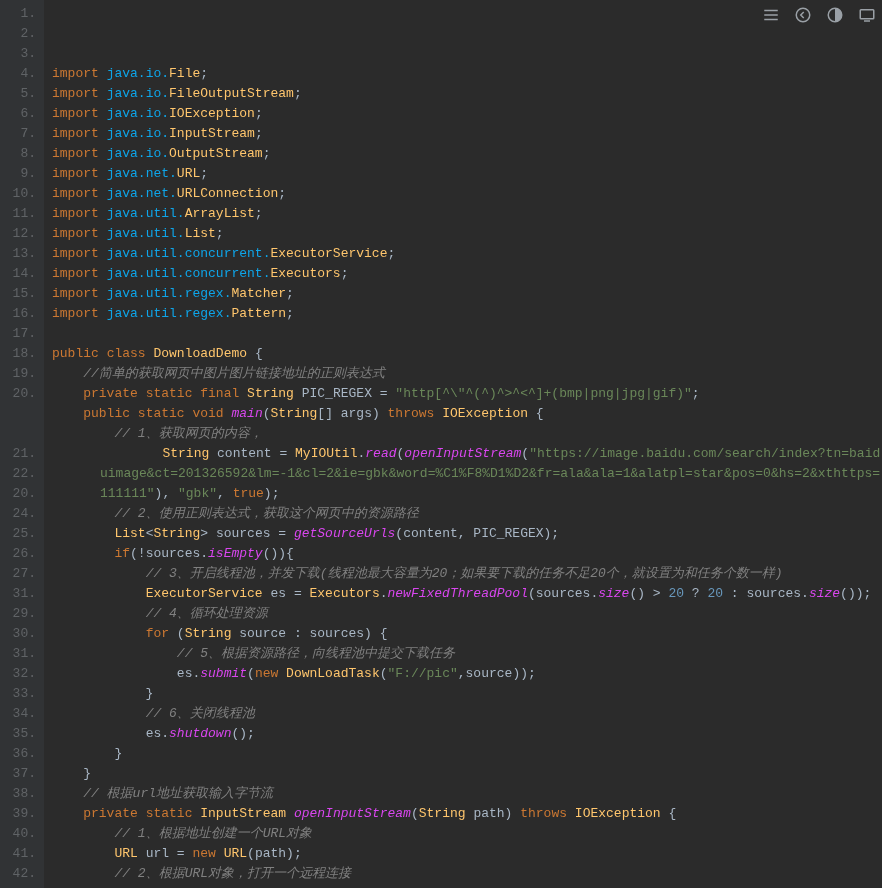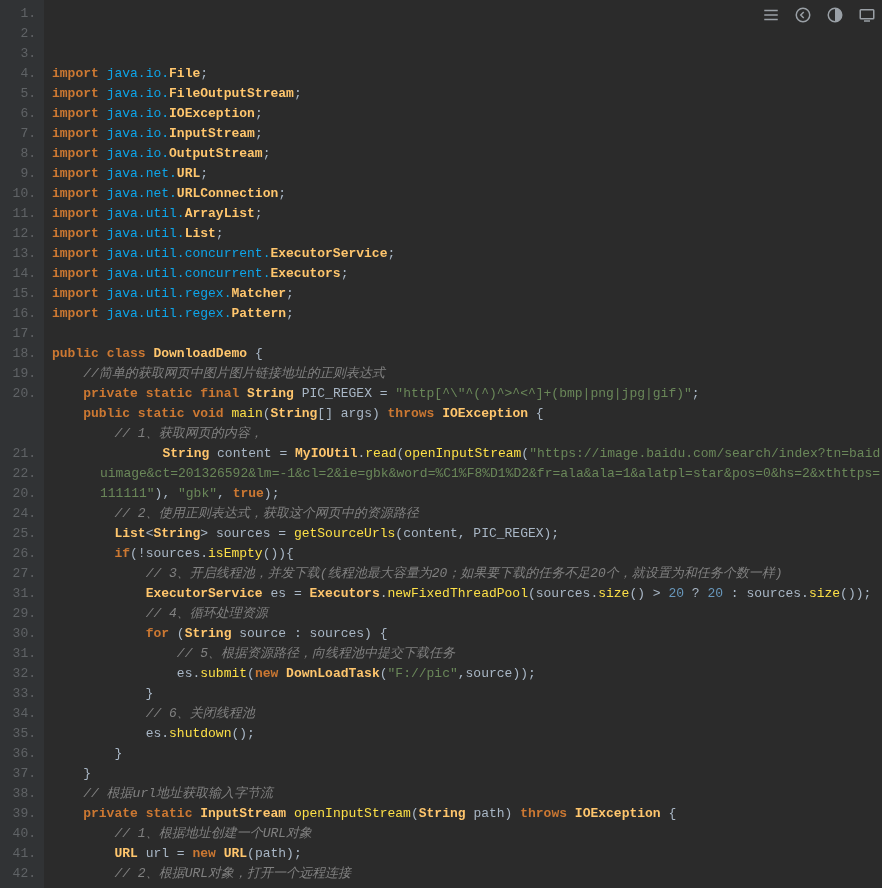--- a/index.html
+++ b/index.html
@@ -34,27 +34,27 @@
 .code .wrap { white-space: pre-wrap; word-break: break-all; height: auto; margin-left: 48px; }
 .toolbar {
   position: absolute;
   top: 6px;
   right: 6px;
   display: flex;
   gap: 14px;
   color: #9aa0a6;
 }
 .toolbar svg { width: 18px; height: 18px; fill: currentColor; }
-.kw { color: #cc7832; font-weight: bold; }
-.type { color: #ffc66d; font-weight: bold; }
+.kw { color: #cc7832; font-weight: normal; }
+.type { color: #ffc66d; }
 .str { color: #6a8759; }
 .cmt { color: #808080; font-style: italic; }
 .num { color: #6897bb; }
 .pkg { color: #0ea5e9; }
-.fn { color: #fde047; }
+.fn { color: #d946ef; font-style: italic; }
 .id { color: #a9b7c6; }
 </style>
 </head>
 <body>
 
 <div class="editor">
   <div class="gutter">
       <div class="ln">1.</div>
       <div class="ln">2.</div>
       <div class="ln">3.</div>

